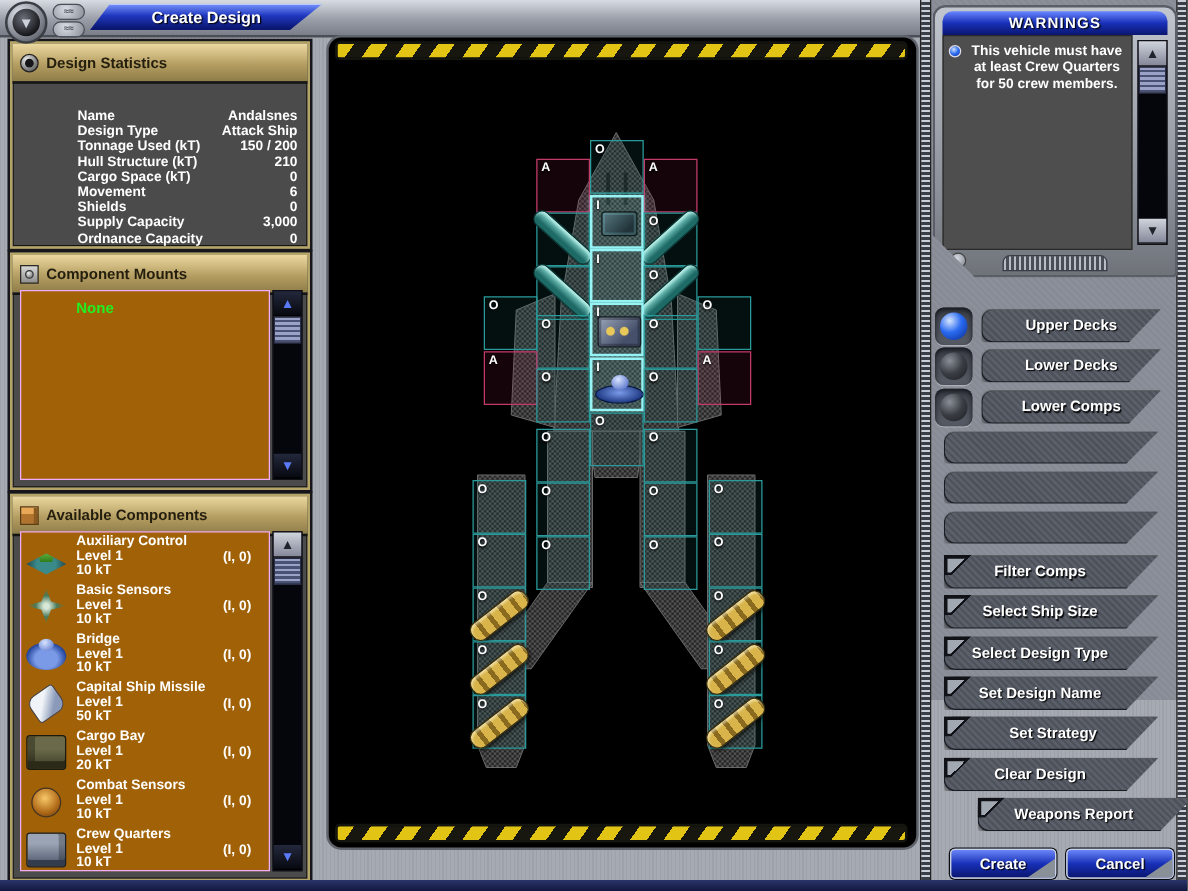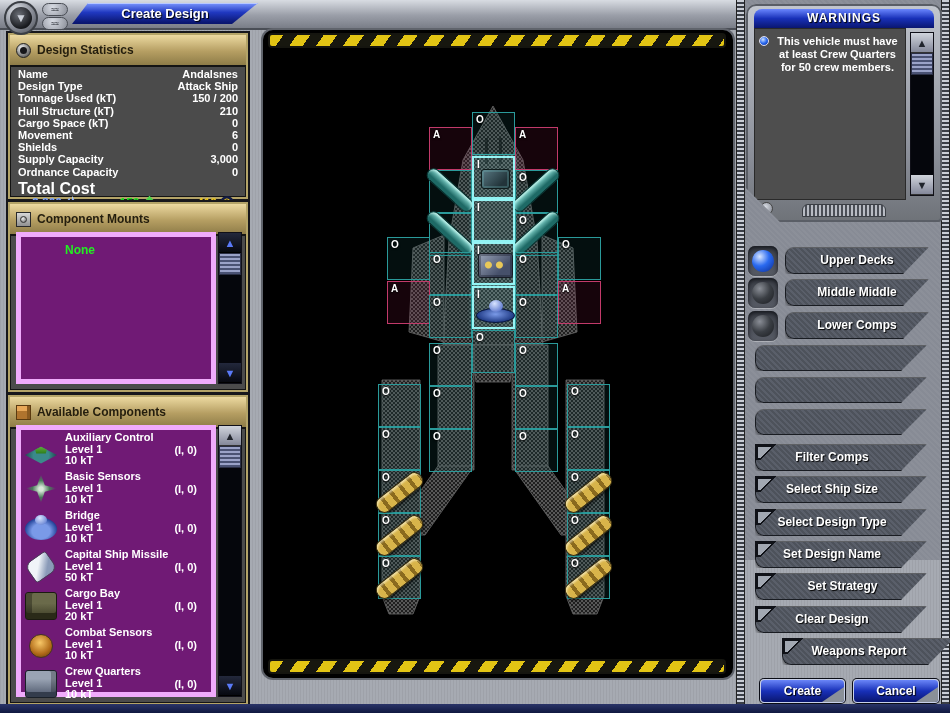--- a/index.html
+++ b/index.html
@@ -35,33 +35,33 @@
   .panel-head{height:22px;background:linear-gradient(180deg,#ecd9a0,#b59e62 55%,#8e7c48);
     border-bottom:2px solid #141414;display:flex;align-items:center;gap:6px;padding:15px 6px;
     color:#241e0e;font-size:12px;}
   .ph-icon{width:15px;height:15px;flex:0 0 auto;}
   .icon-round{border-radius:50%;background:radial-gradient(circle at 35% 30%,#f0f0f0,#8a8a8a 55%,#3c3c3c);border:1px solid #222;}
   .icon-round i{display:block;margin:3px auto 0;width:7px;height:7px;border-radius:50%;background:#16161a;}
   .icon-square{background:linear-gradient(180deg,#d8d8d8,#909090);border:1px solid #2a2a2a;}
   .icon-square i{display:block;margin:3px auto 0;width:7px;height:7px;border-radius:50%;background:radial-gradient(circle at 35% 30%,#eee,#666);border:1px solid #333;}
   .icon-cube{background:linear-gradient(180deg,#e8a858 40%,#b0742e 40%);border:1px solid #5a3a10;box-shadow:inset -3px 0 0 #8a5a20;}
 
-  .stats-body{padding:1px 8px 0 8px;color:#fff;font-size:11px;}
+  .stats-body{padding:20px 8px 0 8px;color:#fff;font-size:11px;margin-left:44px;}
   .stat-row{display:flex;justify-content:space-between;line-height:12.2px;}
   .tc-label{color:#fff;font-size:16px;margin-top:5px;line-height:12px;}
   .costs{display:flex;align-items:center;justify-content:space-between;padding:1px 4px 0 14px;}
   .cost{display:flex;align-items:center;gap:3px;font-size:12px;}
   .cicon{width:14px;height:14px;position:relative;}
   .minerals-icon{background:linear-gradient(180deg,#cfe4ff,#2a5ae0 60%,#0a2a90);
     clip-path:polygon(28% 100%,8% 45%,30% 12%,45% 55%,52% 0,70% 38%,92% 55%,72% 100%);}
   .organics-icon{background:linear-gradient(180deg,#58e858,#0a7a0a);
     clip-path:polygon(50% 0,78% 30%,62% 30%,88% 62%,60% 62%,60% 100%,40% 100%,40% 62%,12% 62%,38% 30%,22% 30%);}
   .radioactives-icon{border-radius:50%;background:#131c44;color:#f2c818;font-size:10px;line-height:14px;text-align:center;font-weight:bold;}
 
-  .list-area{position:absolute;left:6px;top:28px;right:30px;bottom:6px;background:#701a75;border:5px solid #f0abfc;}
+  .list-area{position:absolute;left:6px;top:28px;right:30px;bottom:6px;background:#a16207;border:1px solid #f0abfc;}
   .none-text{color:#22ef22;font-size:12px;margin:6px 0 0 44px;}
 
   
   .sbar{position:absolute;width:24px;background:#05060c;border:1px solid #101018;display:flex;flex-direction:column;}
   .sbtn{width:100%;height:20px;flex:0 0 auto;text-align:center;line-height:20px;font-size:11px;}
   .sbtn.blue{background:linear-gradient(180deg,#23283c,#070910);color:#5a7af8;border-bottom:1px solid #000;}
   .sbtn.silver{background:linear-gradient(180deg,#d0d4dc,#84889a);color:#20242c;border-bottom:1px solid #333;}
   .sthumb{width:100%;height:22px;flex:0 0 auto;border:1px solid #2a2e44;
     background:repeating-linear-gradient(180deg,#9aa2c8 0 2px,#4a5274 2px 4px);}
   .sfill{flex:1 1 auto;}
@@ -511,21 +511,21 @@
     </div>
 
     <div id="deck-rows">
         <div class="radio on" style="left: 12px; top: 246px;">
           <i></i>
         </div>
         <div class="gbtn deckbtn" style="top: 247px;">Upper Decks</div>
         <div class="radio off" style="left: 12px; top: 278px;">
           <i></i>
         </div>
-        <div class="gbtn deckbtn" style="top: 279px;">Middle Middle</div>
+        <div class="gbtn deckbtn" style="top: 279px;">Lower Decks</div>
         <div class="radio off" style="left: 12px; top: 311px;">
           <i></i>
         </div>
         <div class="gbtn deckbtn" style="top: 312px;">Lower Comps</div>
       </div>
     <div id="blank-btns">
         <div class="gbtn blankbtn" style="top: 345px;"></div>
         <div class="gbtn blankbtn" style="top: 377px;"></div>
         <div class="gbtn blankbtn" style="top: 409px;"></div>
       </div>

